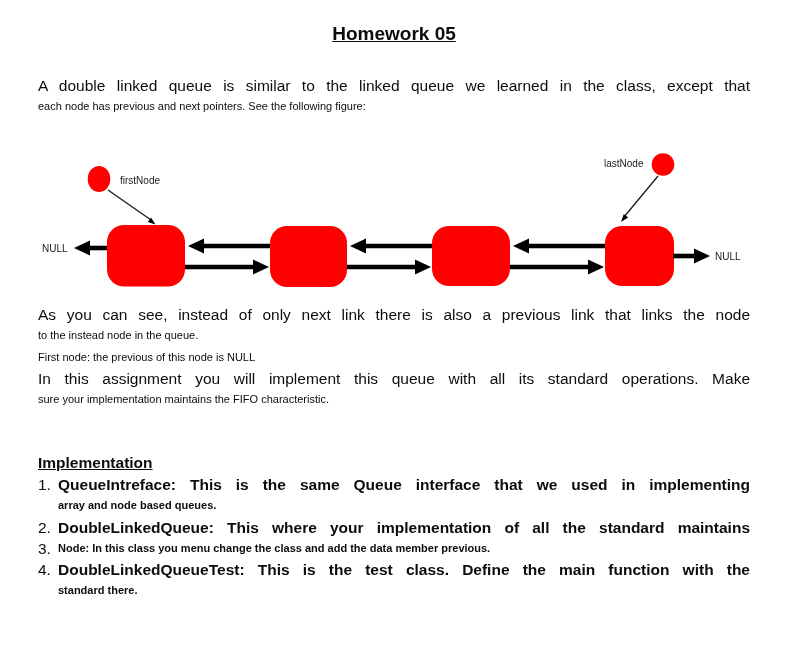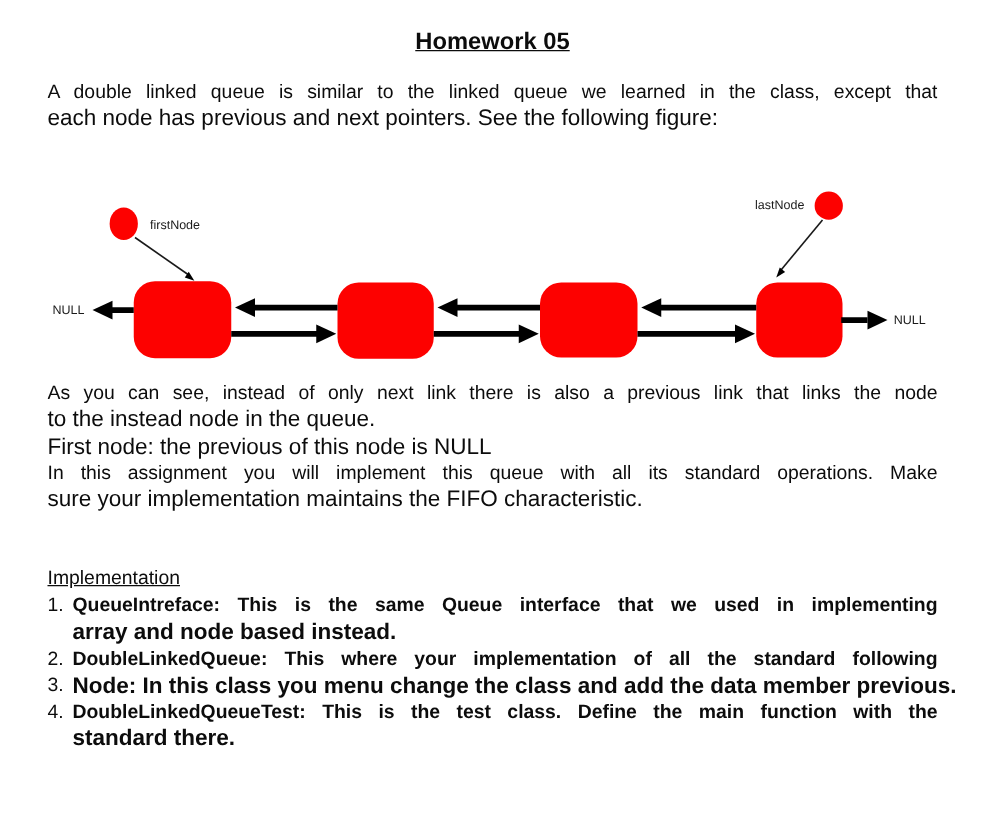--- a/index.html
+++ b/index.html
@@ -24,21 +24,21 @@
     width: 788px;
     text-align: center;
     font-size: 19px;
     font-weight: bold;
     line-height: 21.3px;
   }
   .doc-title span { text-decoration: underline; }
 
   
   .tline {
-    font-size: 18px;
+    font-size: 11px;
     line-height: 21.3px;
     height: 21.3px;
     white-space: nowrap;
     overflow: visible;
   }
   .jline {
     font-size: 15.5px;
     line-height: 21.3px;
     height: 21.3px;
     white-space: normal;
@@ -46,21 +46,21 @@
     text-align-last: justify;
     overflow: hidden;
   }
 
   .para { left: 38px; width: 712px; }
 
   .section-heading {
     left: 38px;
     top: 452px;
     font-size: 15.5px;
-    font-weight: normal;
+    font-weight: bold;
     line-height: 21.3px;
   }
   .section-heading span { text-decoration: underline; }
 
   
   .impl-list {
     left: 38px;
     top: 474px;
     width: 712px;
   }
@@ -90,21 +90,21 @@
   .thin-line { stroke: #1a1a1a; stroke-width: 1.3; }
   .head { fill: #000; }
 </style>
 </head>
 <body style="color: rgb(12, 12, 12);">
 
 <div class="abs doc-title">
   <span>Homework 05</span>
 </div>
 
-<div class="abs para" style="top:63px;">
+<div class="abs para" style="top:75px;">
   <div class="jline">A double linked queue is similar to the linked queue we learned in the class, except that</div>
   <div class="tline">each node has previous and next pointers. See the following figure:</div>
 </div>
 
 <svg class="abs diagram-svg" viewBox="0 0 788 160">
 
   <ellipse class="node-shape" cx="99" cy="41" rx="11.3" ry="13"></ellipse>
   <text class="diag-label" x="120" y="45.5">firstNode</text>
   <line class="thin-line" x1="108" y1="52" x2="151" y2="82"></line>
   <polygon class="head" points="155.5,86.5 147.8,84 151,79.4"></polygon>
@@ -152,27 +152,27 @@
 
 <div class="abs section-heading">
   <span>Implementation</span>
 </div>
 
 <div class="abs impl-list">
   <div class="impl-item">
     <div class="impl-num">1.</div>
     <div class="impl-text">
       <div class="jline">QueueIntreface: This is the same Queue interface that we used in implementing</div>
-      <div class="tline">array and node based instead.</div>
+      <div class="tline">array and node based queues.</div>
     </div>
   </div>
   <div class="impl-item">
     <div class="impl-num">2.</div>
     <div class="impl-text">
-      <div class="jline">DoubleLinkedQueue: This where your implementation of all the standard following</div>
+      <div class="jline">DoubleLinkedQueue: This where your implementation of all the standard maintains</div>
     </div>
   </div>
   <div class="impl-item">
     <div class="impl-num">3.</div>
     <div class="impl-text">
       <div class="tline">Node: In this class you menu change the class and add the data member previous.</div>
     </div>
   </div>
   <div class="impl-item">
     <div class="impl-num">4.</div>

